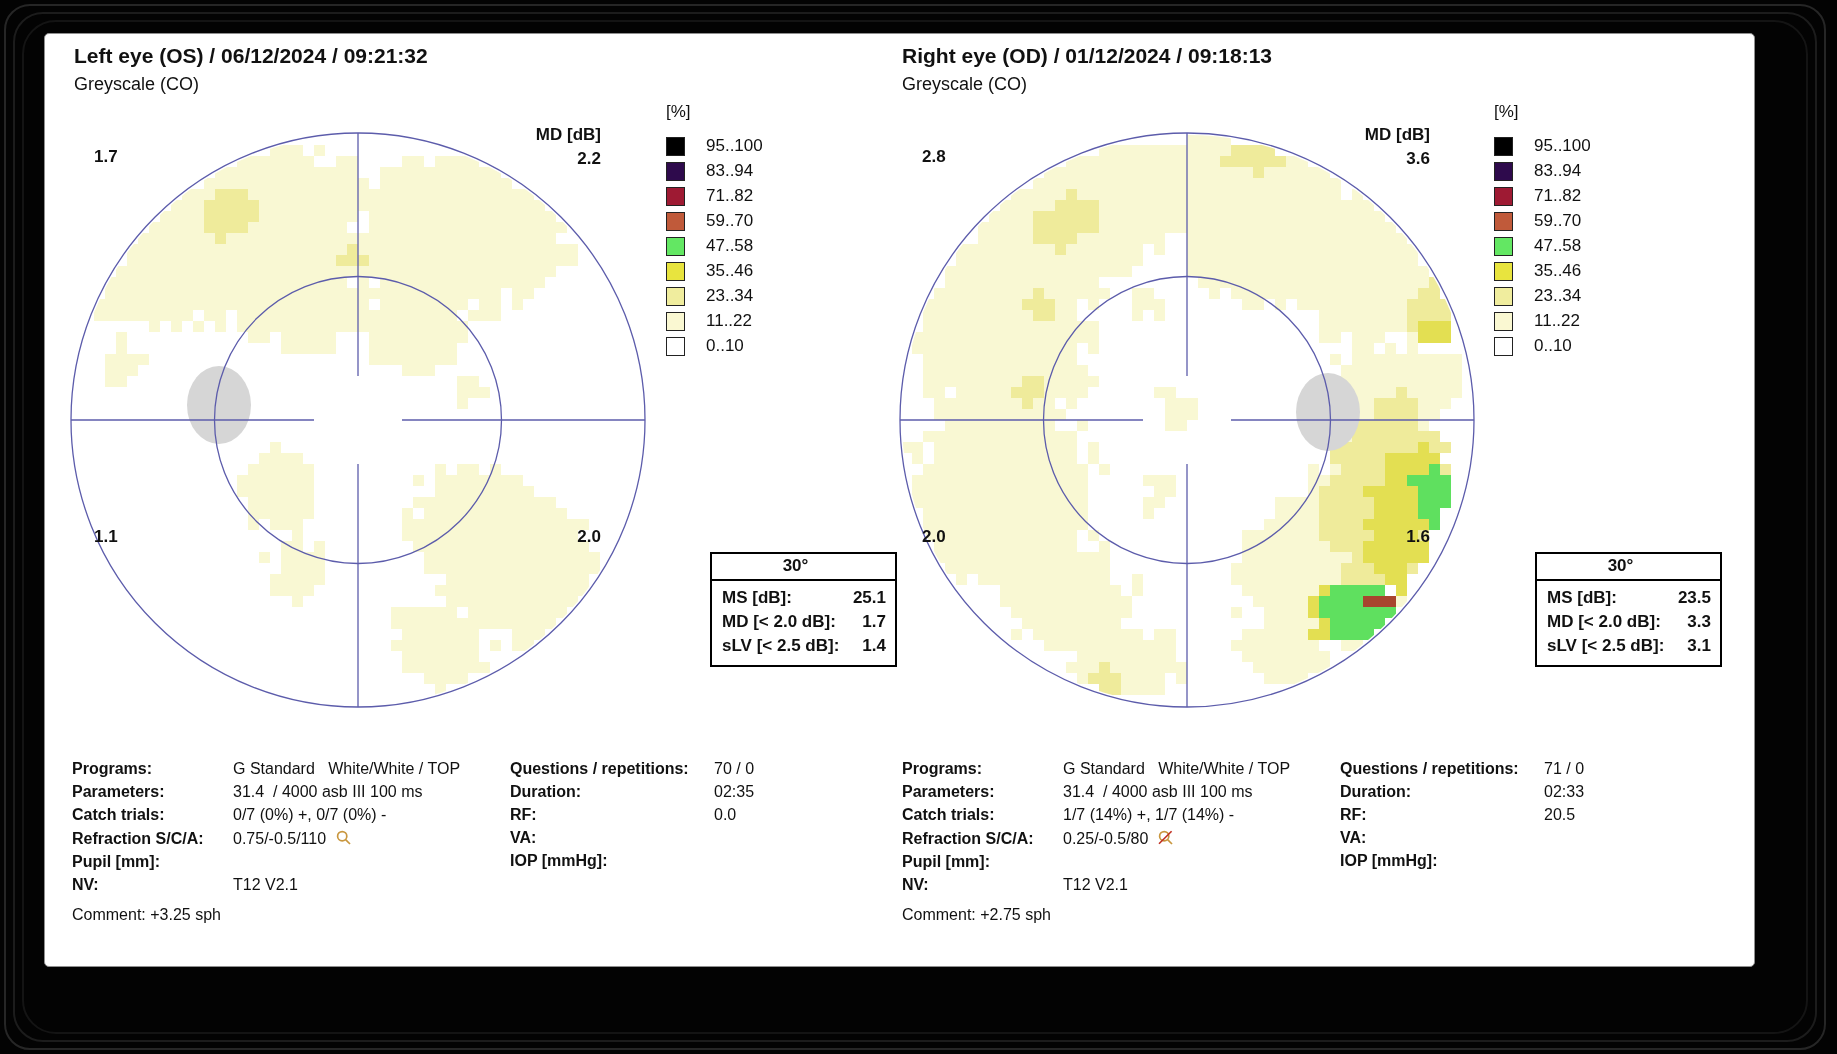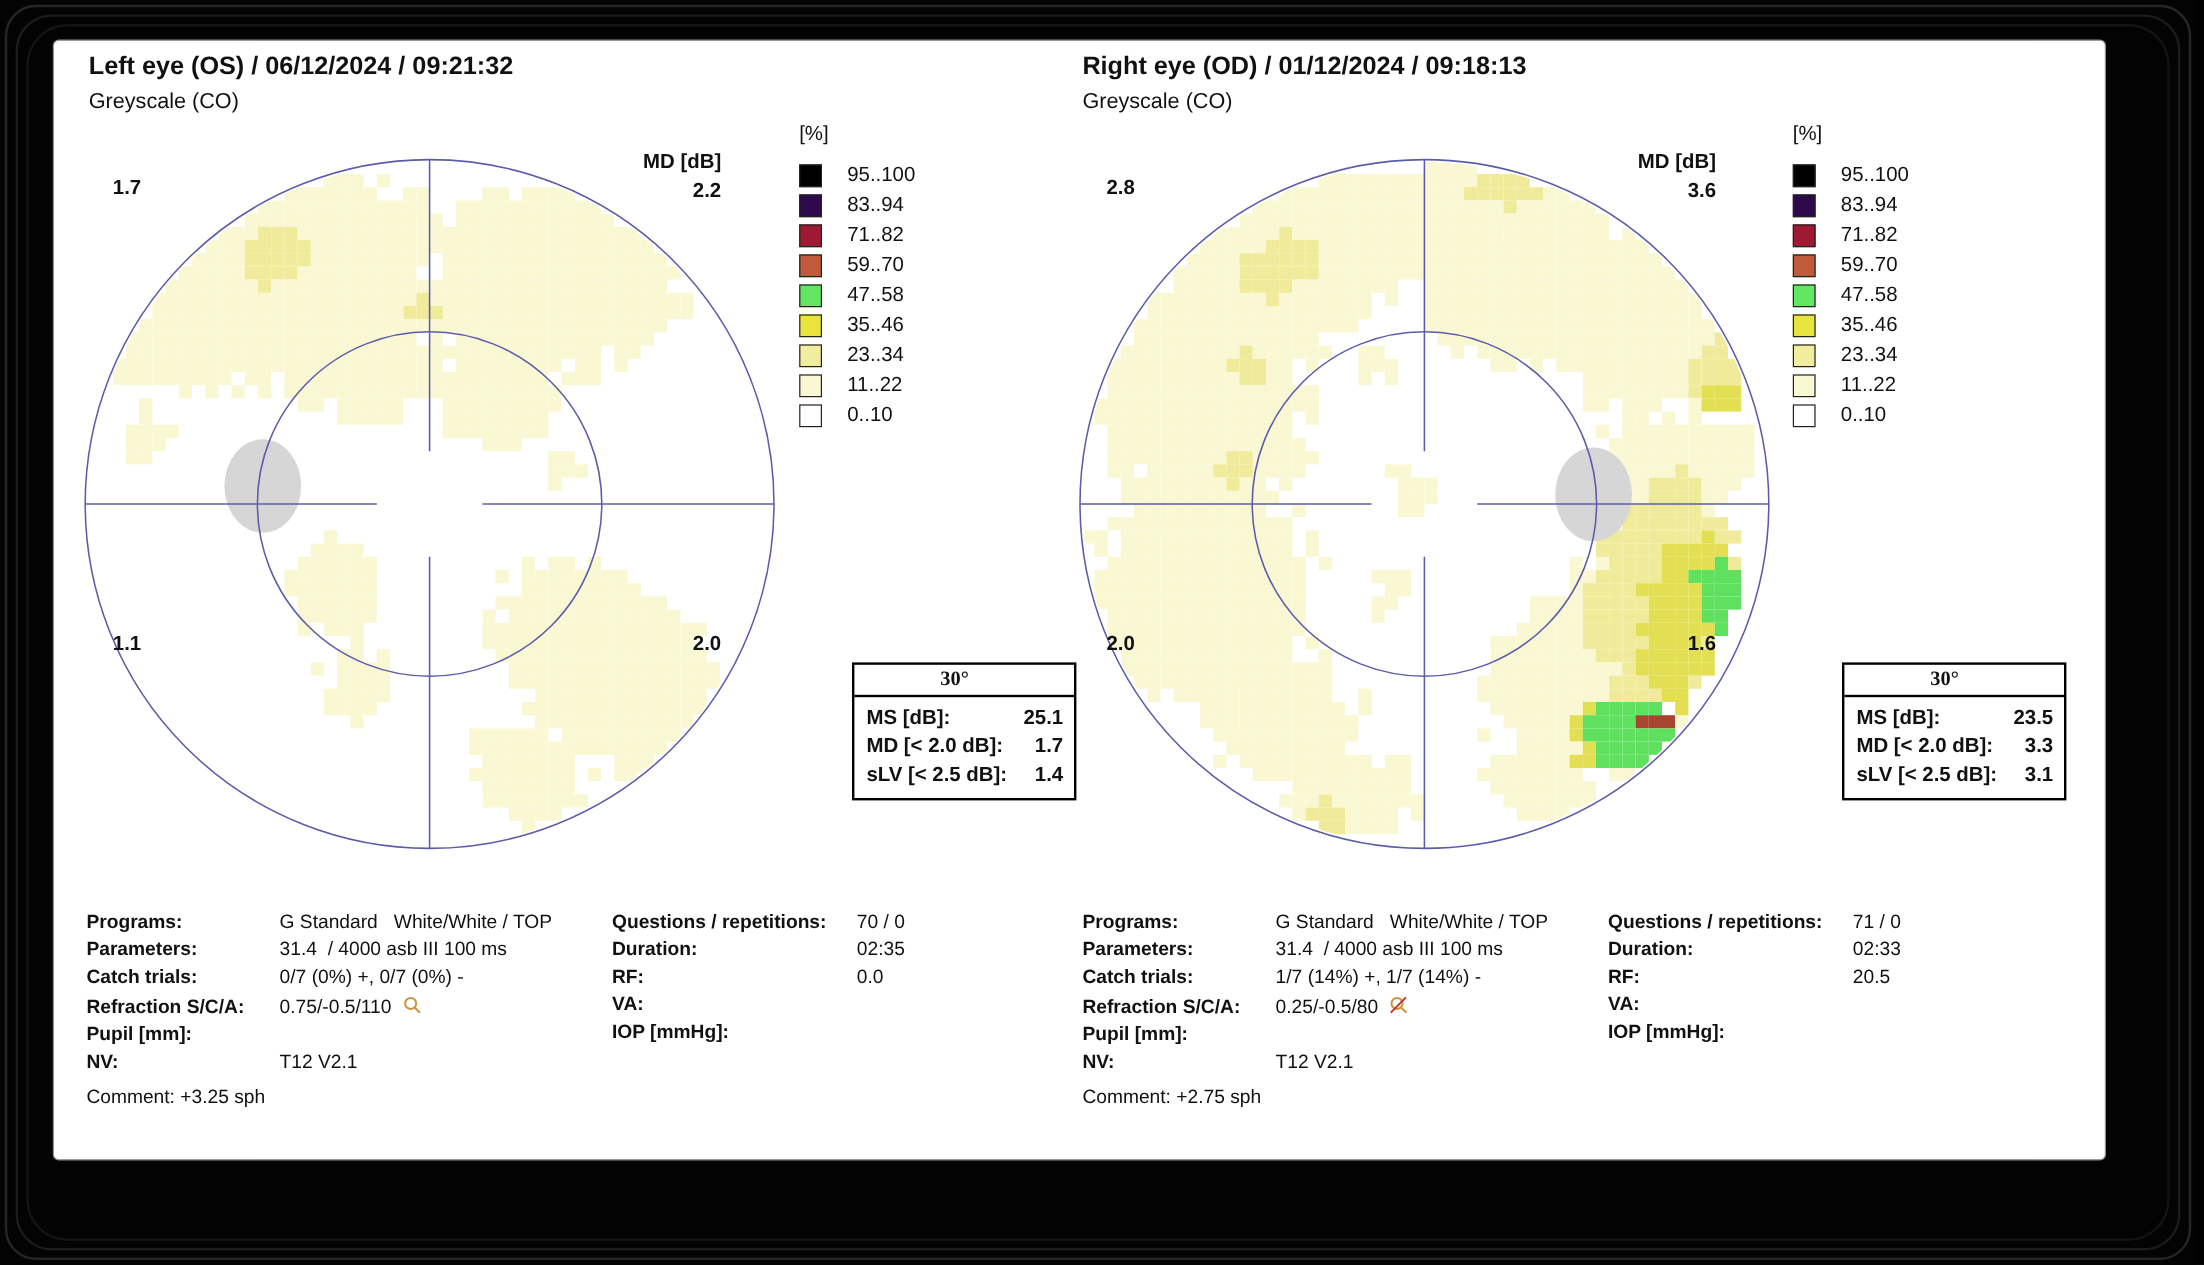--- a/index.html
+++ b/index.html
@@ -15,21 +15,21 @@
   .subtitle{font-size:18px;white-space:pre;}
   .maplabel{font-size:17px;white-space:pre;font-weight:bold;}
   .ralign{width:110px;text-align:right;}
   .mapsvg{position:absolute;width:594px;height:594px;}
   .legend{position:absolute;width:170px;}
   .legend-title{font-size:17px;margin-bottom:9px;}
   .lrow{display:flex;align-items:flex-end;height:25px;}
   .swatch{width:19px;height:19px;border:1px solid #222;box-sizing:border-box;margin-right:21px;flex:none;}
   .llabel{font-size:17px;}
   .statbox{position:absolute;width:187px;border:2px solid #000;background:#fff;box-sizing:border-box;}
-  .stat-header{font-size:17px;font-weight:bold;text-align:center;border-bottom:2px solid #000;padding:2px 16px 3px 0;font-family:Liberation Serif, serif;}
+  .stat-header{font-size:17px;font-weight:bold;text-align:center;border-bottom:2px solid #000;padding:2px 16px 3px 0;}
   .stat-body{padding:5px 9px 7px 10px;}
   .stat-row{display:flex;justify-content:space-between;font-weight:bold;font-size:17px;line-height:24px;white-space:pre;}
   .ptable{position:absolute;}
   .prow{display:flex;line-height:23px;font-size:16px;white-space:pre;align-items:baseline;}
   .plabel{font-weight:bold;flex:none;}
   .w1{width:161px;}
   .w2{width:204px;}
   .pval{white-space:pre;}
   .comment{font-size:16px;white-space:pre;}
   .mag{margin-left:9px;position:relative;top:3px;}

